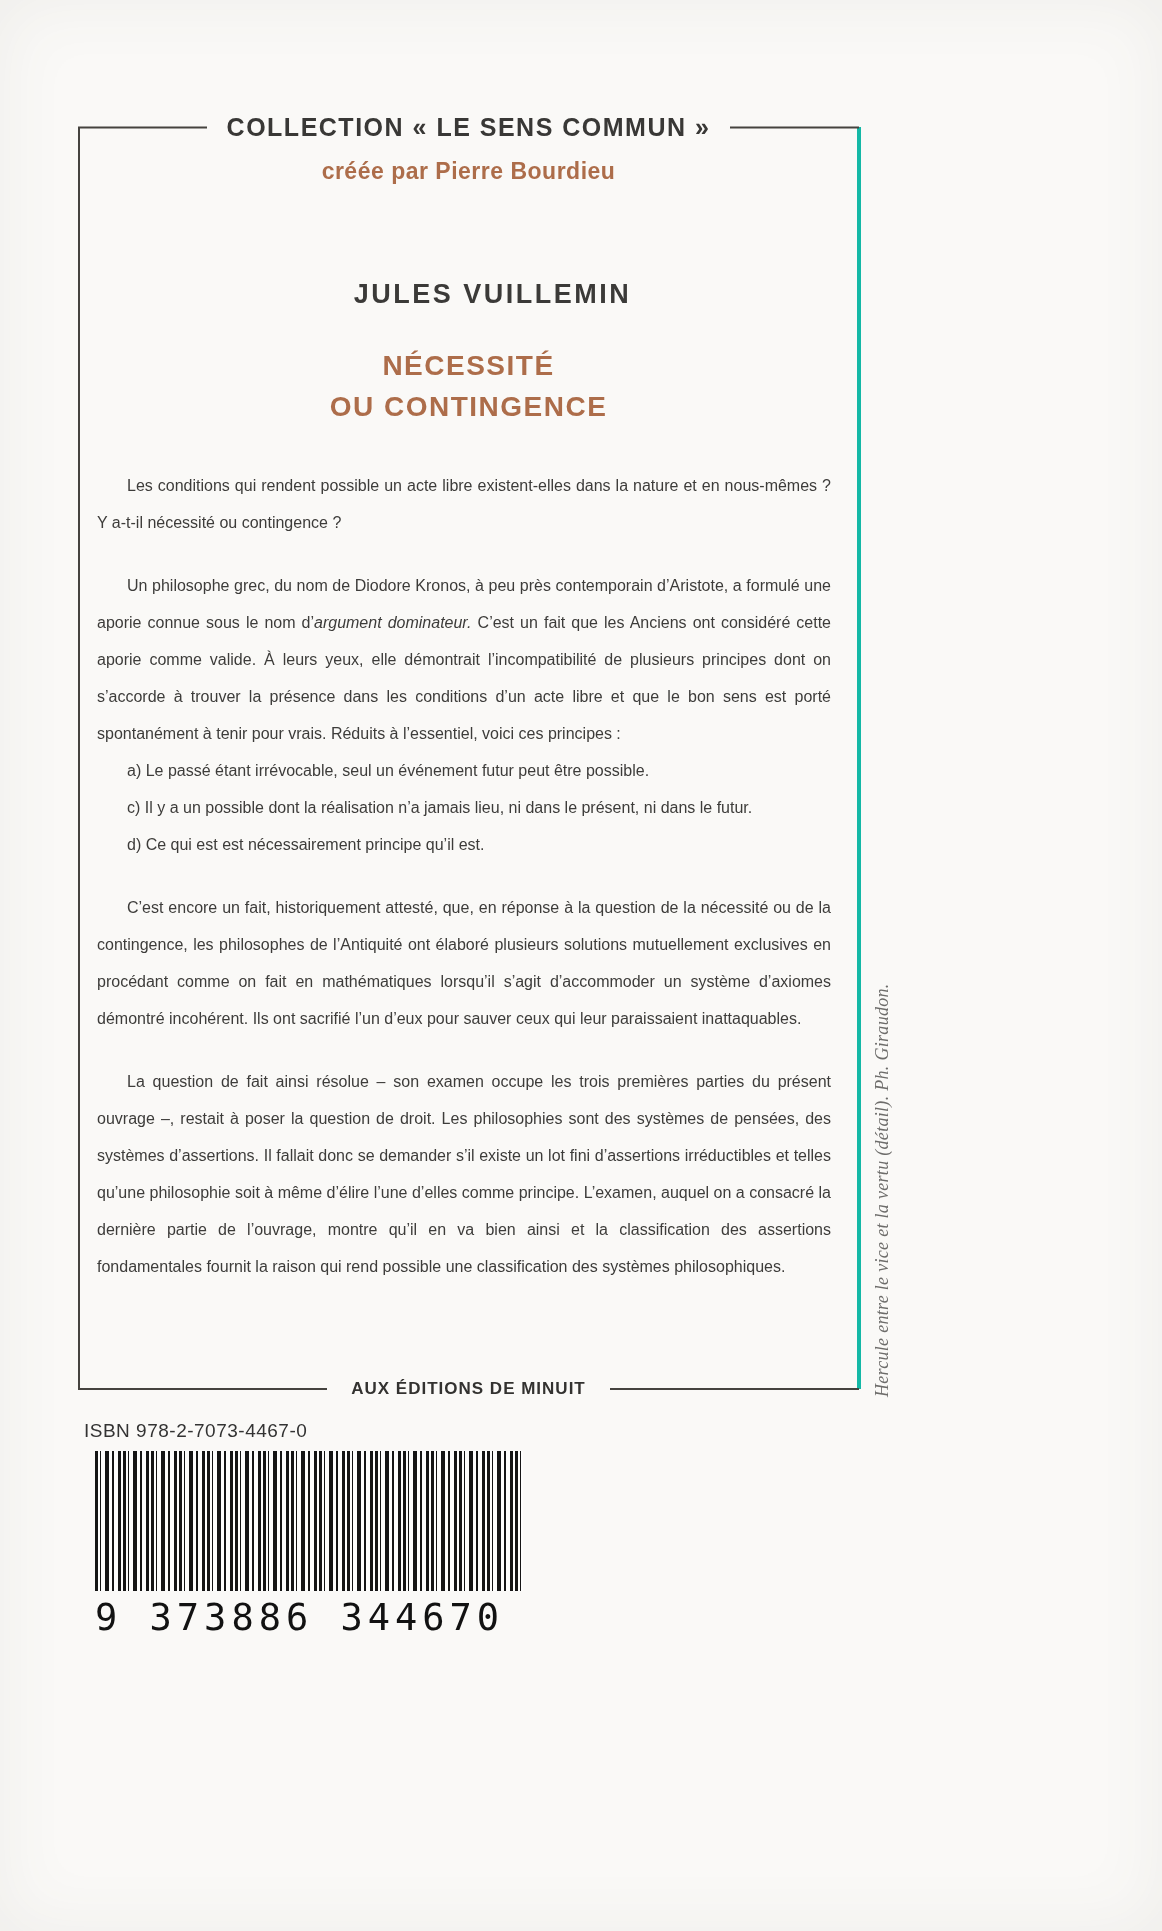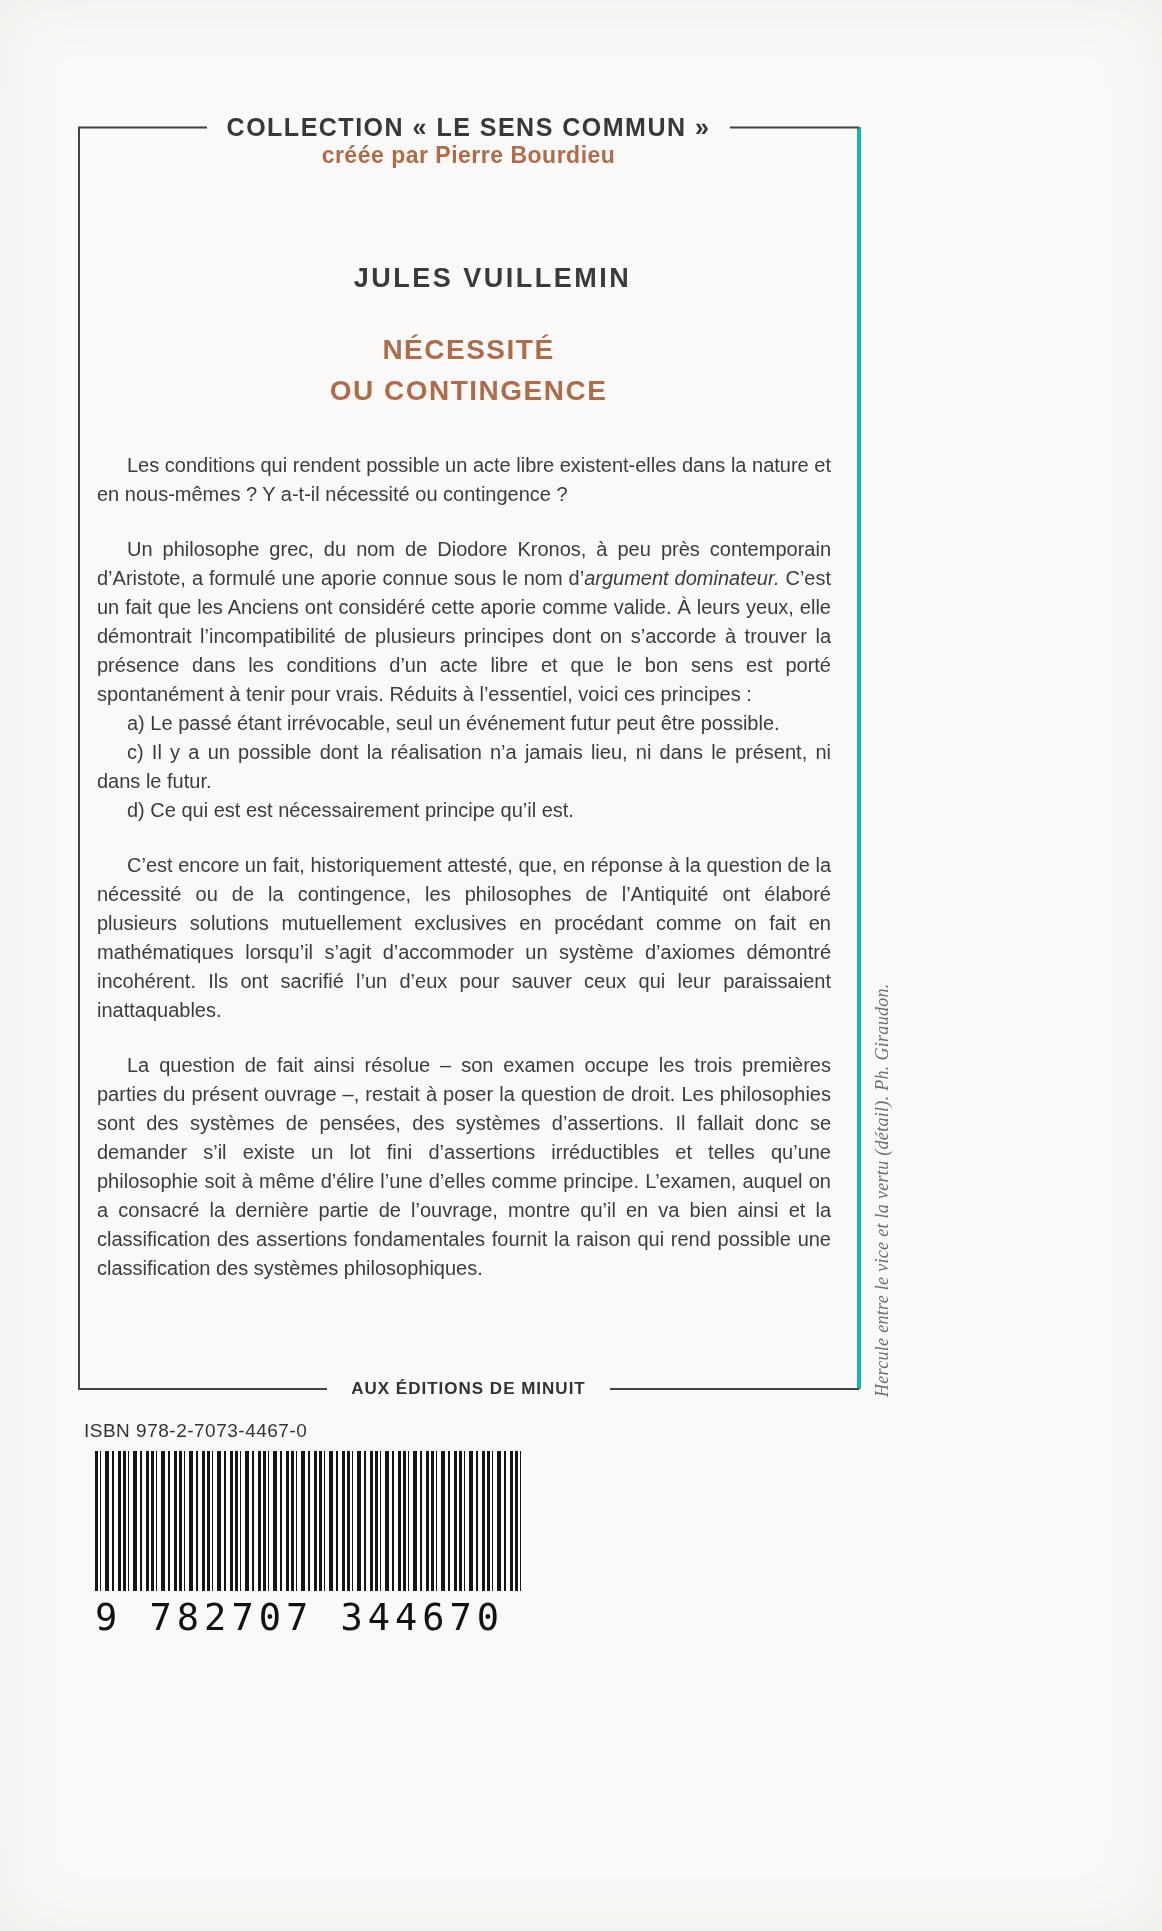--- a/index.html
+++ b/index.html
@@ -31,42 +31,42 @@
   .edge-row.top    { top: 0; transform: translateY(-50%); }
   .edge-row.bottom { bottom: 0; transform: translateY(50%); }
   .edge-row .rule { flex: 1; height: 2px; background: #45433f; }
 
   .collection-title {
     padding: 0 20px; white-space: nowrap;
     font-size: 25px; font-weight: bold; letter-spacing: 1.5px;
     color: #393836;
   }
   .collection-subtitle {
-    margin-top: 15px; text-align: center;
+    margin-top: 31px; text-align: center;
     font-size: 23px; font-weight: bold; letter-spacing: 0.5px;
     color: var(--accent, #ad6d4a);
   }
 
   .author {
     margin-top: 94px; text-align: center;
     font-size: 27px; font-weight: 600; letter-spacing: 2.5px;
     color: #3b3a38;
     padding-left: 48px;
   }
   .book-title {
     margin-top: 35px; text-align: center;
     font-size: 28px; font-weight: bold; letter-spacing: 1.5px;
     line-height: 41px;
     color: var(--accent, #ad6d4a);
   }
 
   
   .blurb {
     margin: 40px 26px 0 17px;
-    font-size: 20px; line-height: 29px;
+    font-size: 16px; line-height: 37px;
     text-align: justify;
     color: var(--text, #3d3c3a);
   }
   .blurb p { margin: 0; text-indent: 30px; }
   .blurb p.gap { margin-top: 26px; }
   .blurb em { font-style: italic; }
 
   .publisher {
     padding: 0 24px; white-space: nowrap;
     font-size: 17px; font-weight: bold; letter-spacing: 1px;
@@ -142,18 +142,18 @@
       <span class="publisher">AUX ÉDITIONS DE MINUIT</span>
       <span class="rule"></span>
     </div>
 
   </div>
 
   <div class="isbn">ISBN 978-2-7073-4467-0</div>
 
   <div class="barcode">
     <div class="barcode-bars"></div>
-    <div class="barcode-number">9 782707 344670</div>
+    <div class="barcode-number">9 373886 344670</div>
   </div>
 
   <div class="photo-credit">Hercule entre le vice et la vertu (détail). Ph. Giraudon.</div>
 
 </div>
 
 </body></html>

